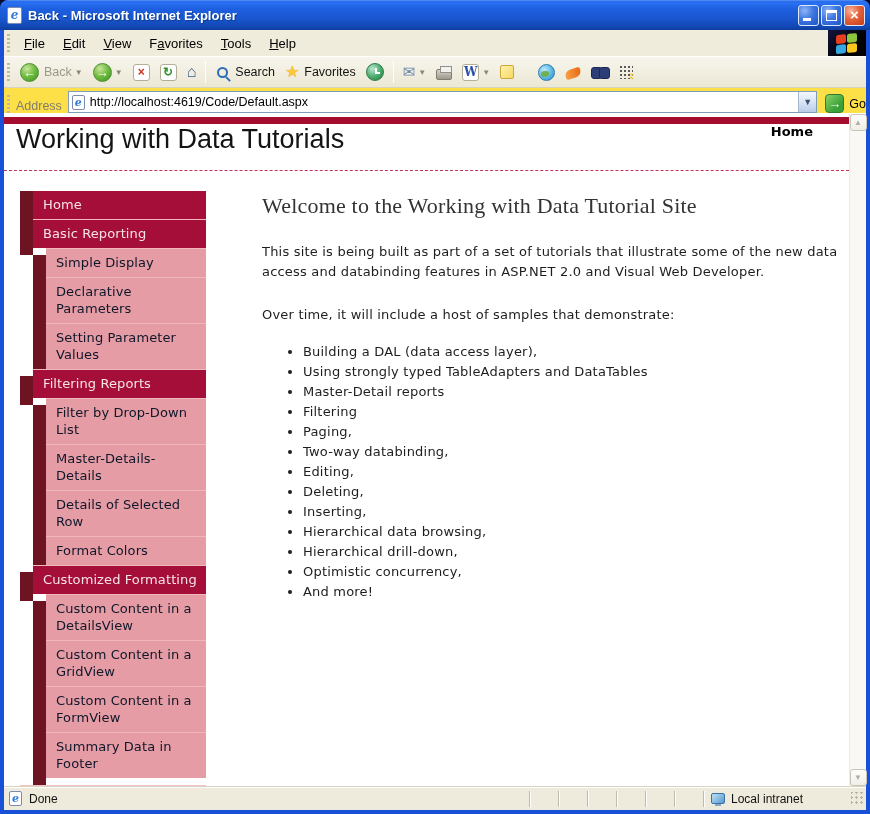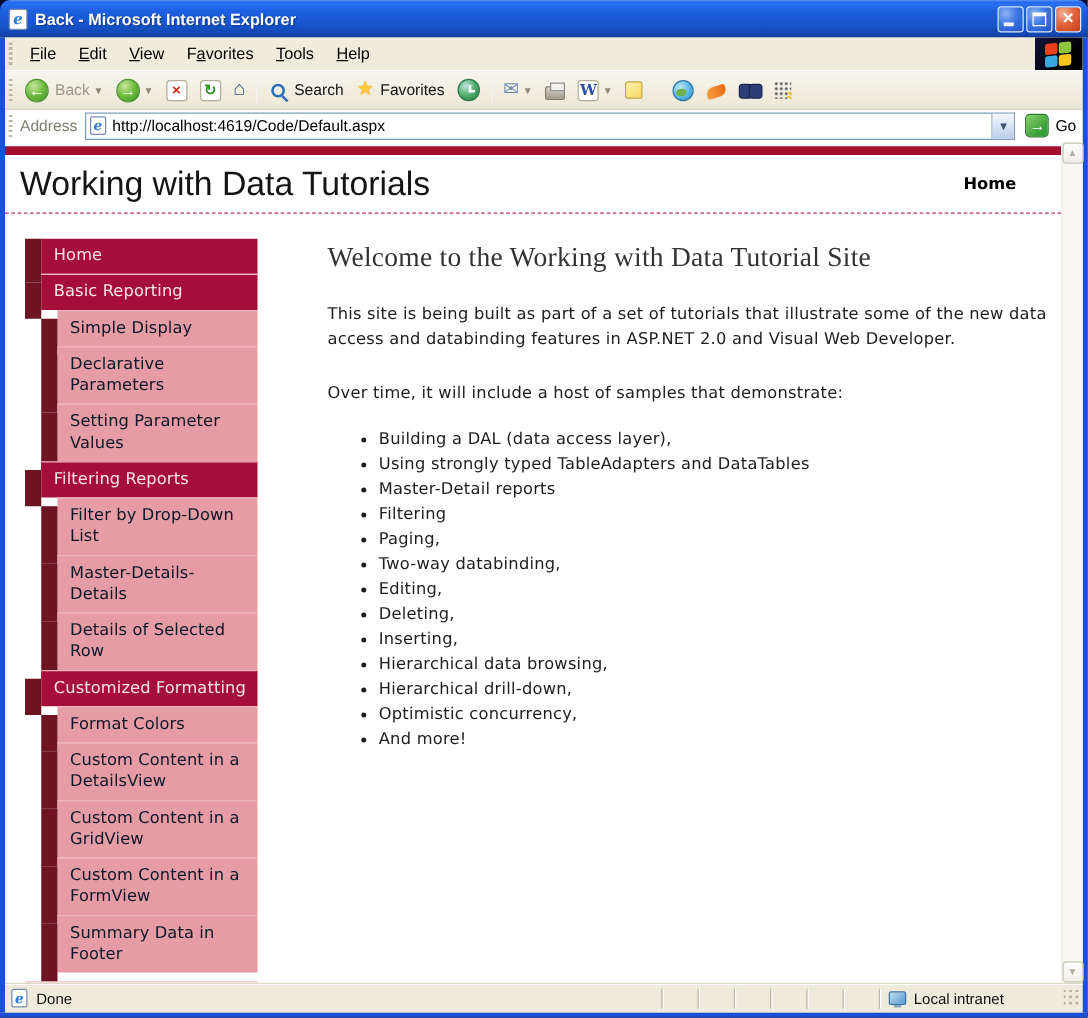--- a/index.html
+++ b/index.html
@@ -60,34 +60,34 @@
   .ic-globe::after{content:"";position:absolute;left:2px;top:6px;width:8px;height:6px;background:#6FB052;border-radius:50% 40% 50% 40%}
   .ic-orange{width:16px;height:9px;background:linear-gradient(90deg,#F8A048,#E86A10);border-radius:6px 2px 6px 2px;transform:rotate(-18deg);margin-top:3px}
   .ic-binoc{width:18px;height:14px;position:relative}
   .ic-binoc::before,.ic-binoc::after{content:"";position:absolute;top:2px;width:9px;height:10px;background:#2C3E78;border:1px solid #1A2850;border-radius:3px}
   .ic-binoc::before{left:0}.ic-binoc::after{left:8px}
   .ic-grid{width:14px;height:14px;background:
     radial-gradient(circle,#5A5A5A 1px,transparent 1.2px);background-size:4px 4px;position:relative}
   .ic-grid::after{content:"";position:absolute;right:-1px;bottom:-1px;width:5px;height:7px;background:#F8C818;clip-path:polygon(0 0,100% 30%,40% 45%,100% 100%,0 60%,55% 45%)}
 
   
-  .addressbar{height:26px;flex:0 0 26px;display:flex;align-items:center;background:#ffffff;border-bottom:1px solid #FFF;padding-right:5px}
+  .addressbar{height:26px;flex:0 0 26px;display:flex;align-items:flex-end;background:#fde047;border-bottom:1px solid #FFF;}
   .addr-label{font-size:12.5px;color:#7F7D70;margin:0 6px 0 1px}
   .addr-input{flex:1;height:22px;background:#fff;border:1px solid #7F9DB9;display:flex;align-items:center;padding-left:3px;font-size:12.5px;color:#000}
   .addr-input .ie-page{flex:0 0 13px}
   .addr-url{margin-left:5px;flex:1;white-space:nowrap}
   .addr-drop{width:18px;height:20px;background:linear-gradient(180deg,#F4F8FE,#D2E0F4 60%,#B8CCE8);border-left:1px solid #A8B8CC;color:#3C5070;font-size:9px;line-height:20px;text-align:center;cursor:pointer}
   .go-btn{display:flex;align-items:center;margin-left:8px;font-size:12.5px;color:#000;cursor:pointer}
   .go-icon{width:19px;height:19px;border-radius:4px;border:1px solid #2E7A2E;background:linear-gradient(135deg,#8CD468,#38A038 70%);color:#fff;font-weight:bold;font-size:13px;text-align:center;line-height:17px;margin-right:5px}
 
   
   .viewport{flex:1;position:relative;background:#fff;min-height:0}
   .page{position:absolute;top:0;left:0;right:17px;bottom:0;background:#fff;overflow:hidden;font-family:"DejaVu Sans",sans-serif}
   .redbar{height:7px;background:#A50D2E;margin-top:3px}
-  .pagehead{display:flex;align-items:center;justify-content:space-between;padding:0 36px 0 12px;height:47px;border-bottom:1px dashed #C23557}
+  .pagehead{display:flex;justify-content:space-between;padding:0 36px 0 12px;height:47px;border-bottom:1px dashed #C23557}
   .site-title{font-family:"Liberation Sans",sans-serif;font-size:27px;color:#141414}
   .home-link{font-size:13px;font-weight:bold;color:#000;cursor:pointer}
   .layout{display:flex;align-items:flex-start;padding-top:20px}
 
   .sidebar{width:186px;margin-left:16px;flex:0 0 186px}
   .nav-item{position:relative;font-size:13px;line-height:17px;cursor:pointer}
   .strip{position:absolute;width:13px;top:7px;height:100%;background:#6D1321}
   .nav-item.l1 .strip{left:0}
   .nav-item.l2 .strip{left:13px}
   .nav-body{padding:5px 6px 6px 10px;letter-spacing:.1px}
@@ -263,27 +263,27 @@
                 <div class="nav-body">Filter by Drop-Down List</div>
               </div>
               <div class="nav-item l2">
                 <span class="strip"></span>
                 <div class="nav-body">Master-Details-Details</div>
               </div>
               <div class="nav-item l2">
                 <span class="strip"></span>
                 <div class="nav-body">Details of Selected Row</div>
               </div>
+              <div class="nav-item l2">
+                <span class="strip"></span>
+                <div class="nav-body">Format Colors</div>
+              </div>
               <div class="nav-item l1">
                 <span class="strip"></span>
                 <div class="nav-body">Customized Formatting</div>
-              </div>
-              <div class="nav-item l2">
-                <span class="strip"></span>
-                <div class="nav-body">Format Colors</div>
               </div>
               <div class="nav-item l2">
                 <span class="strip"></span>
                 <div class="nav-body">Custom Content in a DetailsView</div>
               </div>
               <div class="nav-item l2">
                 <span class="strip"></span>
                 <div class="nav-body">Custom Content in a GridView</div>
               </div>
               <div class="nav-item l2">

